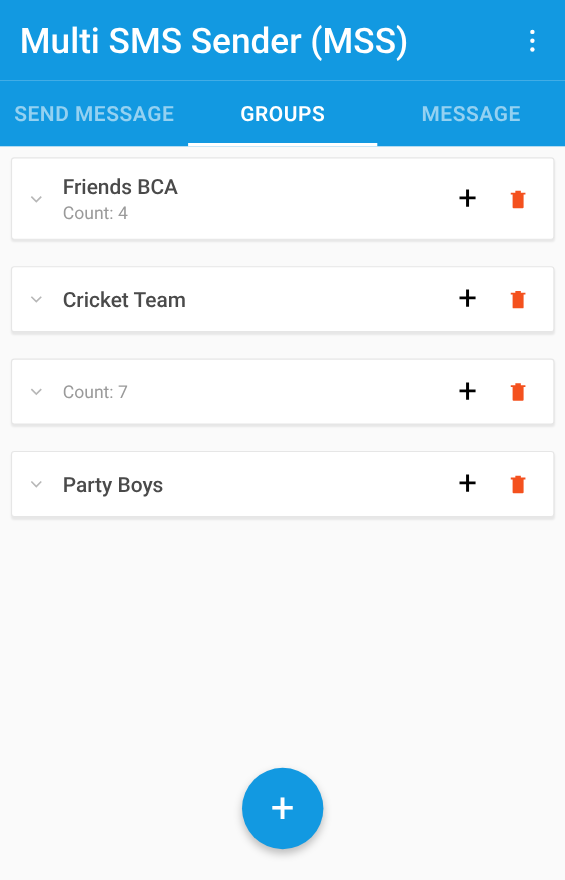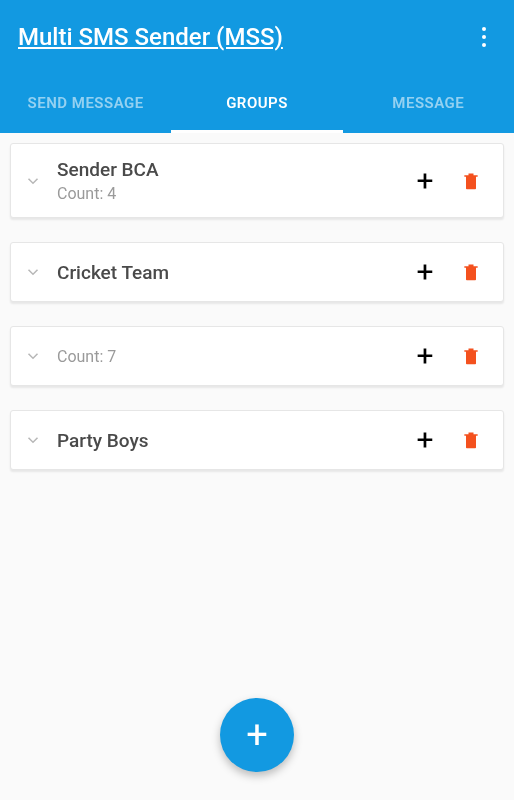--- a/index.html
+++ b/index.html
@@ -14,23 +14,22 @@
   .header {
     background: #1299e1;
     color: #fff;
     height: 73px;
     display: flex;
     align-items: center;
     justify-content: space-between;
     padding: 0 18px;
   }
   .title {
-    font-size: 24px;
+    font-size: 32px;
     font-weight: 500;
-    text-decoration: underline;
   }
   .menu-icon {
     width: 24px;
     height: 24px;
     display: flex;
     flex-direction: column;
     align-items: center;
     justify-content: center;
     gap: 4px;
     cursor: pointer;
@@ -43,21 +42,21 @@
   }
   .tabs {
     background: #1299e1;
     display: flex;
     height: 60px;
     align-items: center;
   }
   .tab {
     flex: 1;
     text-align: center;
-    font-size: 15px;
+    font-size: 19px;
     font-weight: 600;
     letter-spacing: 0.5px;
     color: rgba(255,255,255,0.55);
     height: 100%;
     display: flex;
     align-items: center;
     justify-content: center;
     position: relative;
     cursor: pointer;
   }
@@ -164,21 +163,21 @@
 
 <div class="list">
 
   <div class="card">
     <div class="chevron">
       <svg viewBox="0 0 24 24" fill="none" stroke="currentColor" stroke-width="2">
           <polyline points="6 9 12 15 18 9"></polyline>
         </svg>
     </div>
     <div class="card-content">
-      <div class="group-name">Sender BCA</div>
+      <div class="group-name">Friends BCA</div>
       <div class="count"><span>Count: </span><span>4</span></div>
     </div>
     <div class="plus">+</div>
     <div class="trash">
       <svg viewBox="0 0 24 24" fill="currentColor">
           <path d="M6 7h12v14a1 1 0 0 1-1 1H7a1 1 0 0 1-1-1V7zm9-4v2H9V3h6zM4 5h16v2H4V5z"></path>
         </svg>
     </div>
   </div>
 

